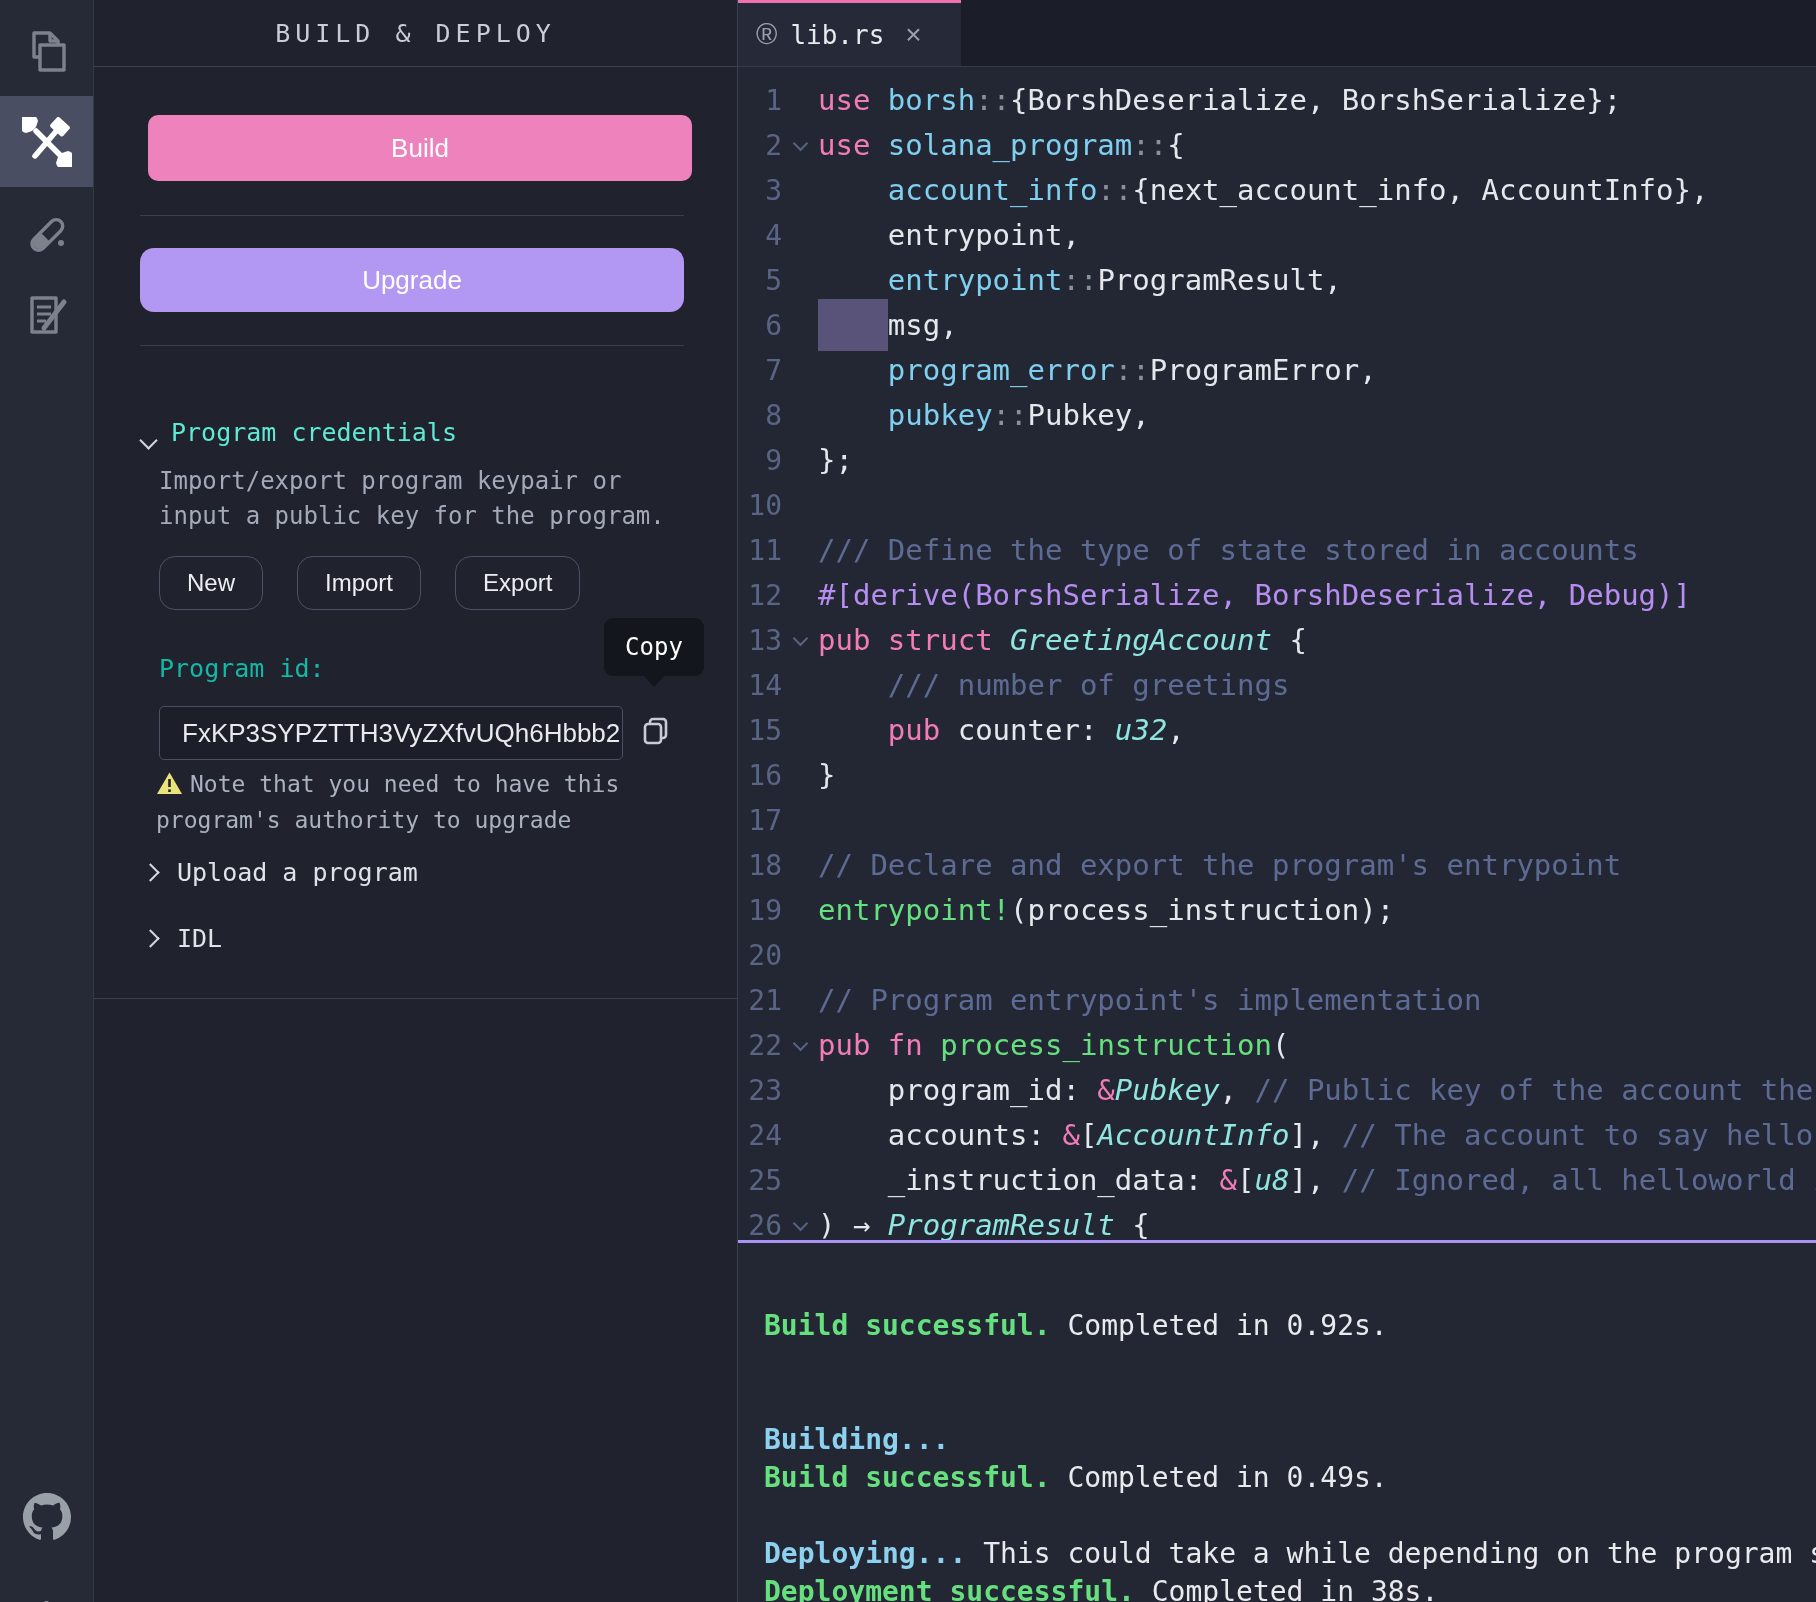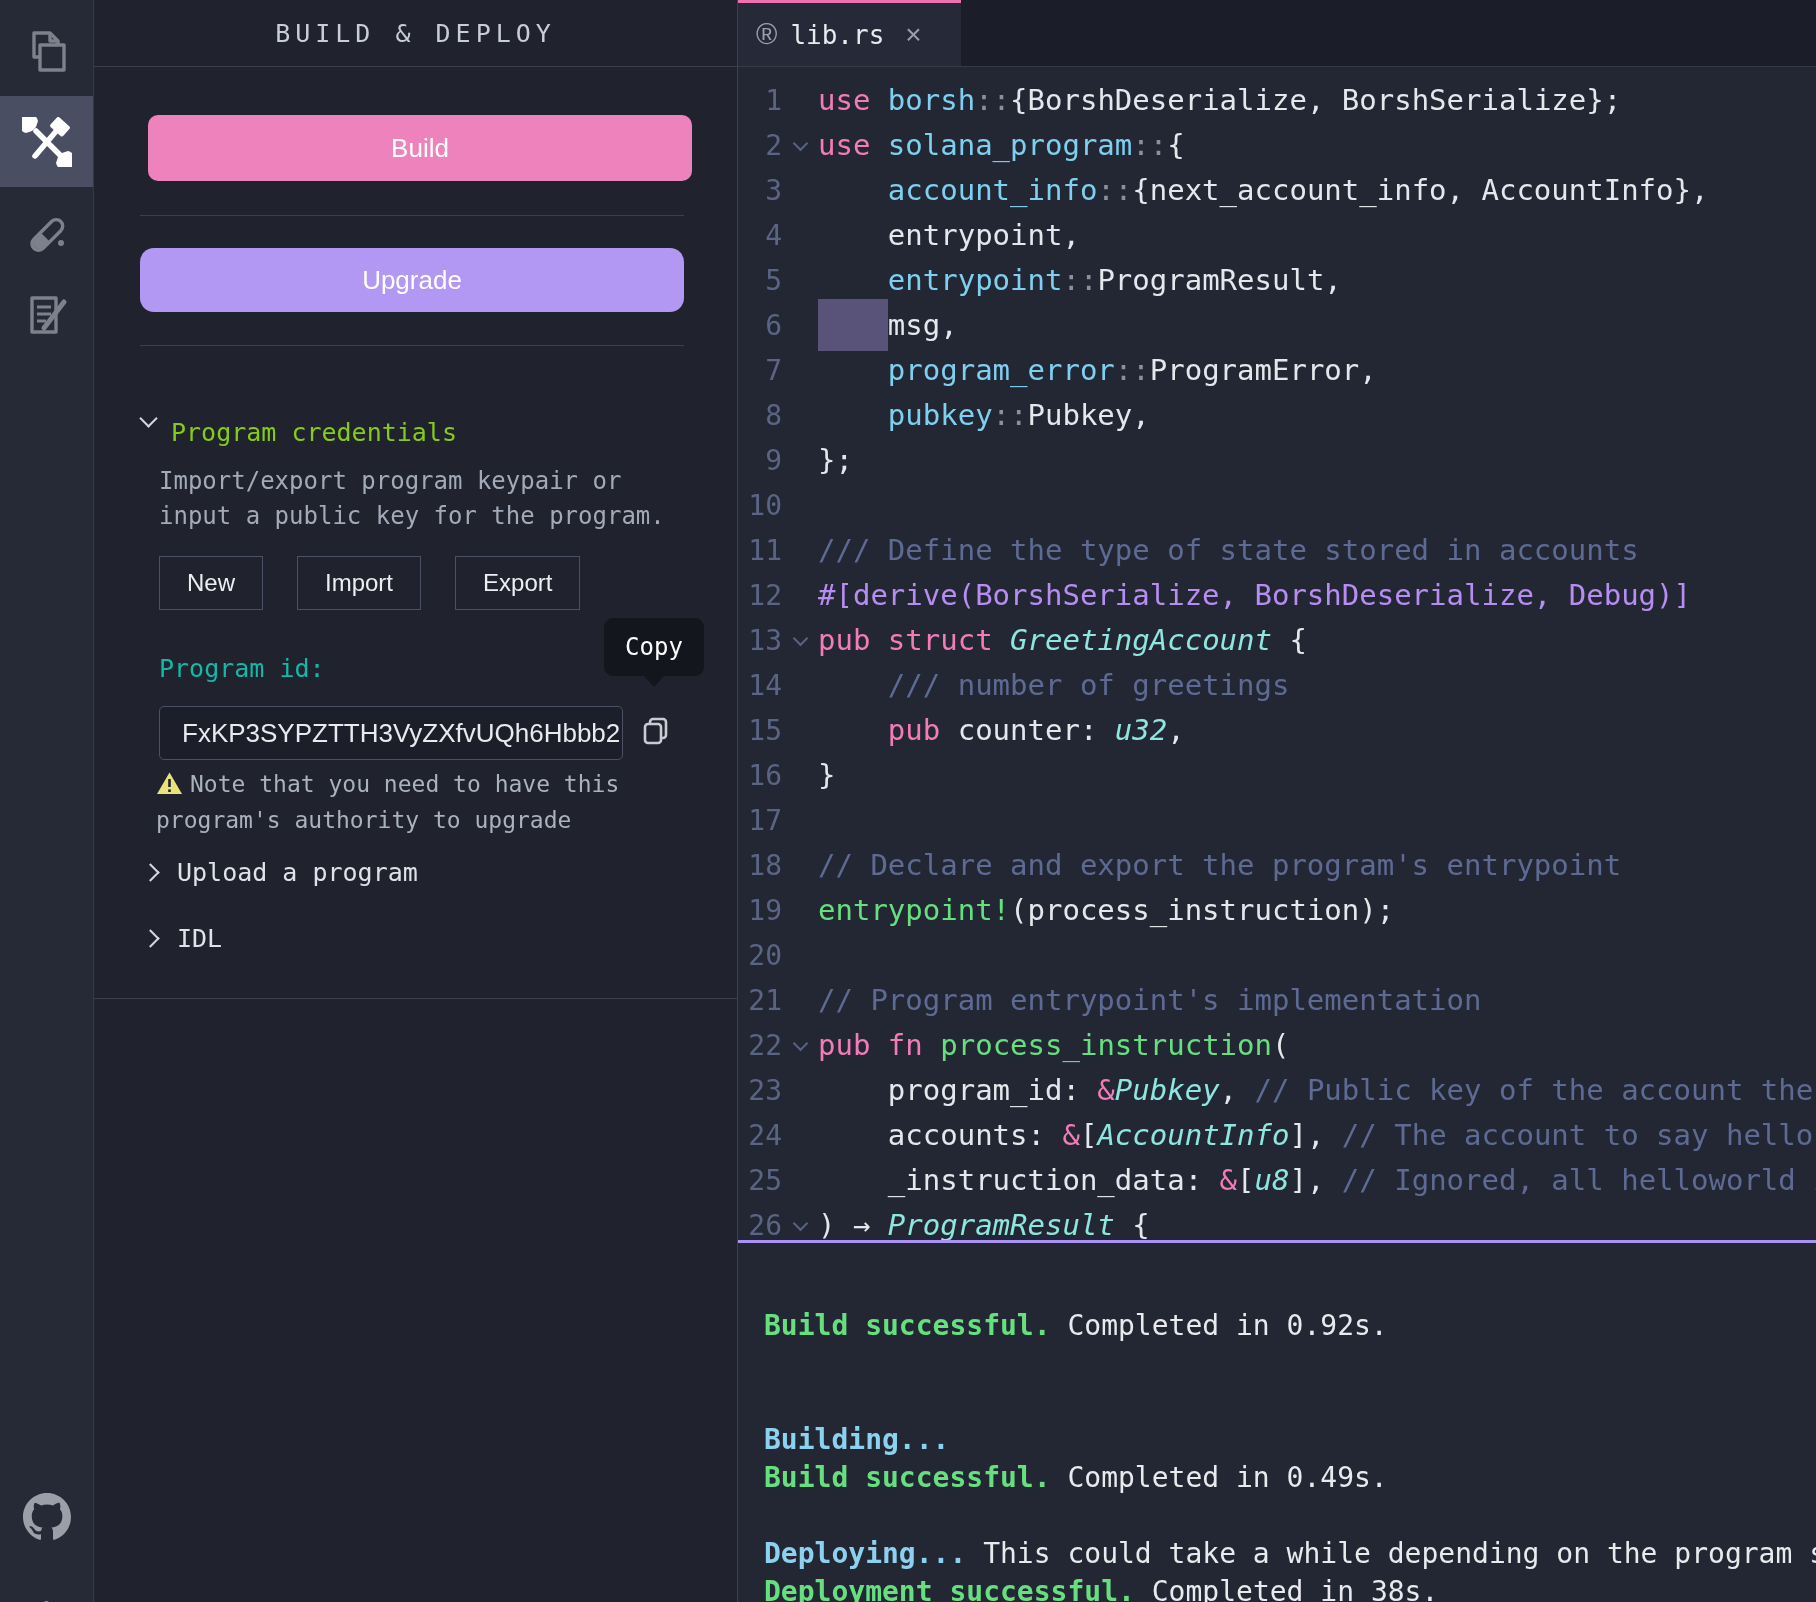--- a/index.html
+++ b/index.html
@@ -13,28 +13,28 @@
   .icon-slot{position:absolute;left:0;width:93px;height:90px;display:flex;align-items:center;justify-content:center;color:#7d818c;}
   .icon-slot.active{background:#4a4e63;color:#ffffff;}
   
   .sidepanel{position:absolute;left:94px;top:0;width:643px;height:1602px;background:#20232e;border-right:1px solid #3c4050;}
   .panel-header{height:66px;border-bottom:1px solid #3a3e4d;display:flex;align-items:center;justify-content:center;}
   .panel-title{font-family:"DejaVu Sans Mono",monospace;font-size:25px;letter-spacing:5px;color:#c9cdd6;}
   .panel-card{position:absolute;left:0;top:66px;width:643px;height:932px;border-bottom:1px solid #3a3e4d;}
   .btn-build{position:absolute;left:46px;top:49px;width:544px;height:66px;background:#ee82bd;border:none;border-radius:10px;color:#ffffff;font-size:26px;font-family:"Liberation Sans",sans-serif;cursor:pointer;margin-left:8px;}
   .sep{position:absolute;left:46px;width:544px;height:1px;background:#3a3e4d;}
   .btn-upgrade{position:absolute;left:46px;top:182px;width:544px;height:64px;background:#b297f3;border:none;border-radius:14px;color:#ffffff;font-size:26px;font-family:"Liberation Sans",sans-serif;cursor:pointer;}
-  .cred-header{position:absolute;left:48px;top:352px;display:flex;align-items:flex-start;gap:16px;color:#84cc16;cursor:pointer;}
+  .cred-header{position:absolute;left:48px;top:352px;display:flex;align-items:flex-end;gap:16px;color:#5eead4;cursor:pointer;}
   .cred-header .lbl{font-family:"DejaVu Sans Mono",monospace;font-size:25px;}
   .chev{display:inline-block;width:11px;height:11px;border-color:#d4d7de;}
   .chev-down{border-left:2.5px solid #d4d7de;border-bottom:2.5px solid #d4d7de;transform:rotate(-45deg);margin-top:-6px;}
   .chev-right{border-top:2.5px solid #d4d7de;border-right:2.5px solid #d4d7de;transform:rotate(45deg);}
   .cred-desc{position:absolute;left:65px;top:398px;width:540px;font-family:"DejaVu Sans Mono",monospace;font-size:24px;line-height:35px;color:#a2a9b8;}
   .btnrow{position:absolute;left:65px;top:490px;display:flex;gap:34px;}
-  .btn-small{height:54px;padding:0 27px;background:transparent;border:1px solid #4b5065;border-radius:0;color:#eceef2;font-size:24px;font-family:"Liberation Sans",sans-serif;cursor:pointer;}
+  .btn-small{height:54px;padding:0 27px;background:transparent;border:1px solid #4b5065;border-radius:16px;color:#eceef2;font-size:24px;font-family:"Liberation Sans",sans-serif;cursor:pointer;}
   .pid-label{position:absolute;left:65px;top:588px;font-family:"DejaVu Sans Mono",monospace;font-size:25px;color:#14b8a6;}
   .pid-input{position:absolute;left:65px;top:640px;width:464px;height:54px;background:#1c1f2a;border:1px solid #4b5065;border-radius:5px;color:#e8eaee;font-size:26px;padding:0 0 0 22px;font-family:"Liberation Sans",sans-serif;box-sizing:border-box;}
   .copy-btn{position:absolute;left:546px;top:650px;width:32px;height:32px;background:none;border:none;padding:0;cursor:pointer;}
   .tooltip{position:absolute;left:510px;top:552px;width:100px;height:58px;background:#14161d;border-radius:9px;color:#ffffff;font-family:"DejaVu Sans Mono",monospace;font-size:24px;display:flex;align-items:center;justify-content:center;z-index:5;}
   .tooltip:after{content:"";position:absolute;left:50%;bottom:-11px;margin-left:-11px;border-left:11px solid transparent;border-right:11px solid transparent;border-top:12px solid #14161d;}
   .note{position:absolute;left:62px;top:700px;width:480px;font-family:"DejaVu Sans Mono",monospace;font-size:23px;line-height:36px;color:#aab1bf;}
   .note svg{vertical-align:-4px;margin-right:7px;}
   .fold-row{position:absolute;left:50px;display:flex;align-items:center;gap:20px;color:#dfe2e8;cursor:pointer;}
   .fold-row .lbl{font-family:"DejaVu Sans Mono",monospace;font-size:25px;}
   

